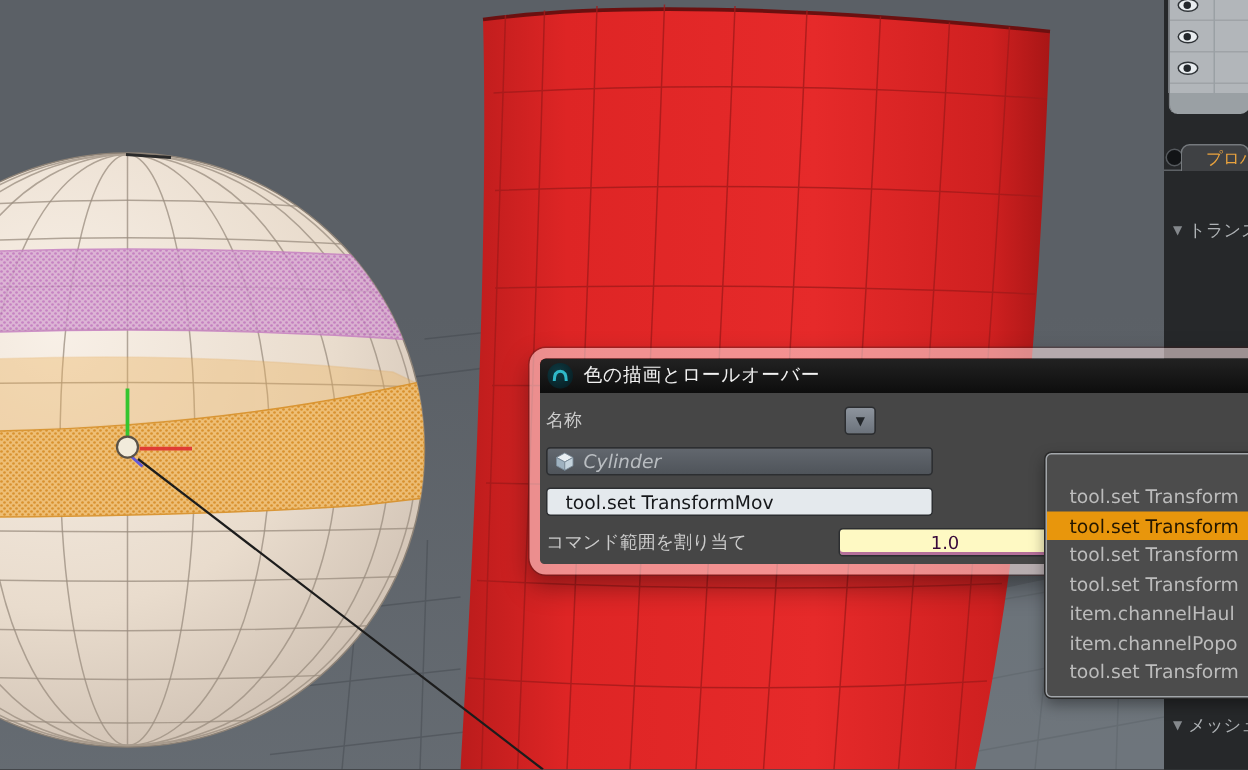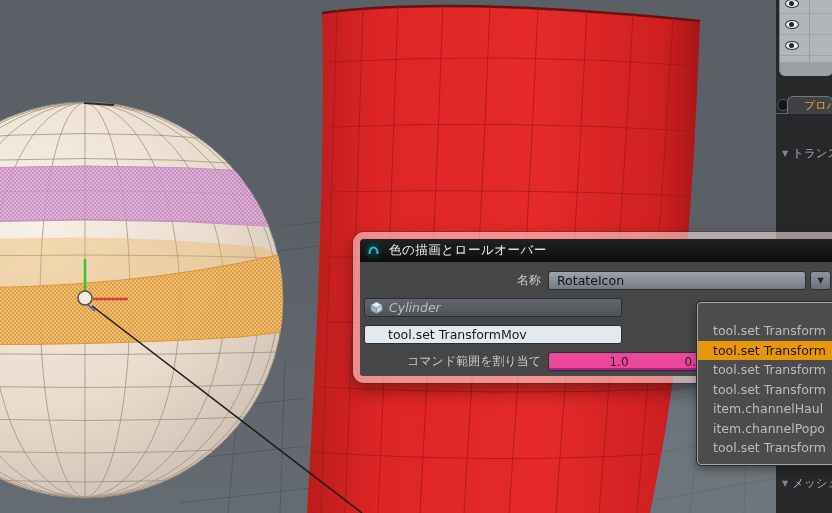--- a/index.html
+++ b/index.html
@@ -37,30 +37,30 @@
           border:7px solid rgba(255,231,231,0.55);border-radius:11px;
           box-shadow:0 0 0 1px rgba(70,30,30,0.35), 0 8px 18px rgba(0,0,0,0.38);z-index:5;}
   #dialog-titlebar{height:23px;background:linear-gradient(#222,#0d0d0d);
                    border-radius:4px 4px 0 0;display:flex;align-items:center;padding-left:5px;gap:7px;}
   #dialog-title{color:#f2f2f2;font-size:12.5px;letter-spacing:0.5px;}
   .modo-icon{width:17px;height:17px;border-radius:50%;background:radial-gradient(circle at 40% 35%,#0e3a42,#06191e);
              display:flex;align-items:center;justify-content:center;flex:none;}
   #dialog-body{background:#464646;border-radius:0 0 3px 3px;padding:9px 0 5px 4px;}
   .drow{display:flex;align-items:center;height:19px;margin-bottom:8px;}
   .drow:last-child{margin-bottom:0;}
-  .drow-label{width:177px;flex:none;text-align:right;margin-right:7px;color:#cbcbcb;font-size:12px;white-space:nowrap;}
+  .drow-label{width:177px;flex:none;text-align:left;margin-right:18px;color:#cbcbcb;font-size:12px;white-space:nowrap;}
   .fld{height:19px;box-sizing:border-box;border-radius:3px;display:flex;align-items:center;}
   .fld-name{width:258px;background:linear-gradient(#9ba3ad,#747b85);border:1px solid #2c2e31;
             color:#121212;font-size:12.5px;padding-left:8px;}
   .combo-btn{width:21px;height:19px;margin-left:4px;border-radius:3px;border:1px solid #2c2e31;
              background:linear-gradient(#8d949d,#6b727b);display:flex;align-items:center;justify-content:center;
              font-size:8px;color:#22262a;box-sizing:border-box;}
   .fld-item{width:258px;background:linear-gradient(#62676e,#4f545a);border:1px solid #2c2e31;
             color:#b9bdc1;font-size:12.5px;padding-left:5px;gap:6px;font-style:italic;}
-  .fld-cmd{width:258px;background:#e4e9ed;border:1px solid #2c2e31;color:#16181b;font-size:12.5px;padding-left:23px;}
+  .fld-cmd{width:258px;background:#e4e9ed;border:1px solid #2c2e31;color:#16181b;font-size:12.5px;padding-left:12px;}
   .fld-color{width:258px;border:1px solid #2c2e31;position:relative;
              box-shadow:inset 0 -2px 0 rgba(120,0,120,0.55);}
   .fld-color .cval{position:absolute;top:0;width:60px;height:19px;line-height:19px;text-align:center;
                    color:#38083a;font-size:12px;}
 
   
   #popup{position:absolute;left:697px;top:302px;width:170px;height:163px;z-index:9;
          background:#4c4c4c;border:1px solid #a2a6aa;border-radius:4px;
          box-shadow:0 0 0 1px #2a2a2a,0 4px 10px rgba(0,0,0,0.4);
          padding:18px 0 8px 0;box-sizing:border-box;overflow:hidden;}
@@ -231,23 +231,20 @@
       <svg width="11" height="11" viewBox="0 0 11 11">
           <path d="M1.5 9 C1.5 4 3.5 2.5 5.5 2.5 C7.5 2.5 9.5 4 9.5 9" fill="none" stroke="#2fb9c9" stroke-width="2"></path>
         </svg>
     </span>
     <span id="dialog-title">色の描画とロールオーバー</span>
   </div>
   <div id="dialog-body">
 
     <div class="drow">
       <span class="drow-label">名称</span>
-      <div class="fld fld-name">
-        <span>RotateIcon</span>
-      </div>
       <div class="combo-btn">
         <span>▼</span>
       </div>
     </div>
 
     <div class="drow">
       <div class="fld fld-item">
         <svg width="13" height="13" viewBox="0 0 13 13">
           <polygon points="6.5,1 12,4 6.5,7 1,4" fill="#e9eff3" stroke="#7b8b98" stroke-width="0.6"></polygon>
           <polygon points="1,4 6.5,7 6.5,12.5 1,9.5" fill="#9fb2c0" stroke="#7b8b98" stroke-width="0.6"></polygon>
@@ -258,21 +255,21 @@
     </div>
 
     <div class="drow">
       <div class="fld fld-cmd">
         <span>tool.set TransformMov</span>
       </div>
     </div>
 
     <div class="drow">
       <span class="drow-label">コマンド範囲を割り当て</span>
-      <div class="fld fld-color" style="background: #ec4899;">
+      <div class="fld fld-color" style="background: #fef9c3;">
         <span class="cval" style="left:40px;">1.0</span>
         <span class="cval" style="left:115px;">0.0</span>
       </div>
     </div>
 
   </div>
 </div>
 
 <div id="popup">
   <div class="popup-item">tool.set Transform</div>

